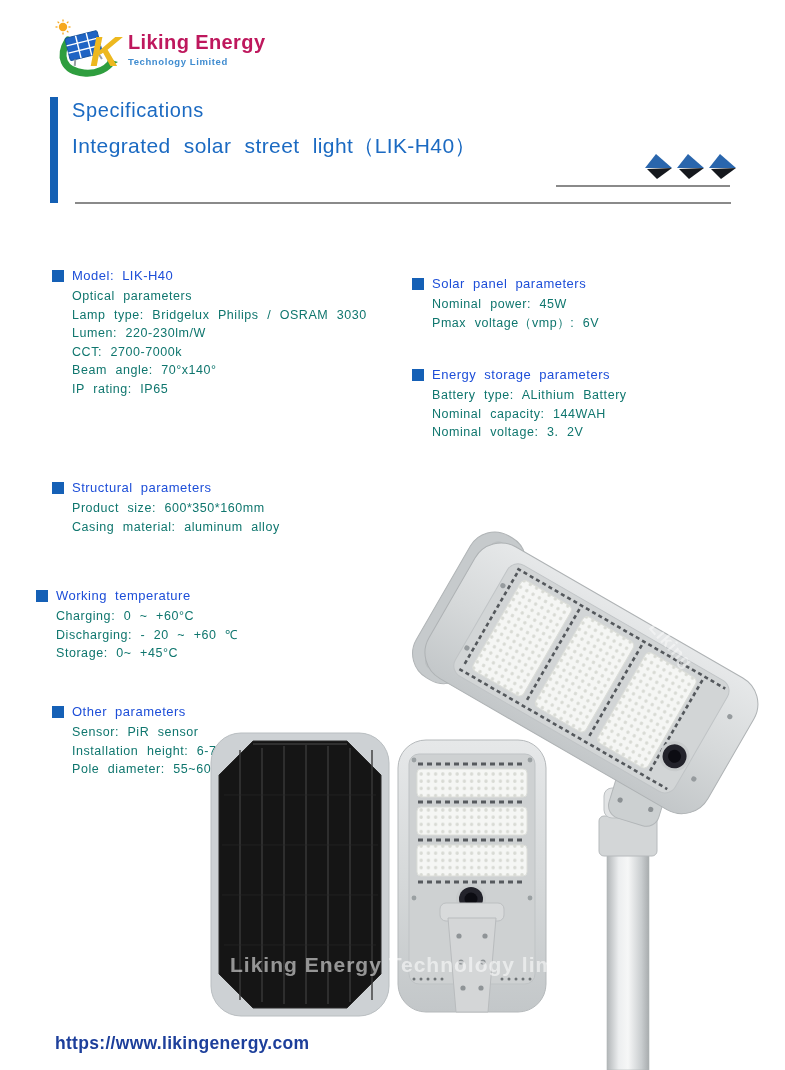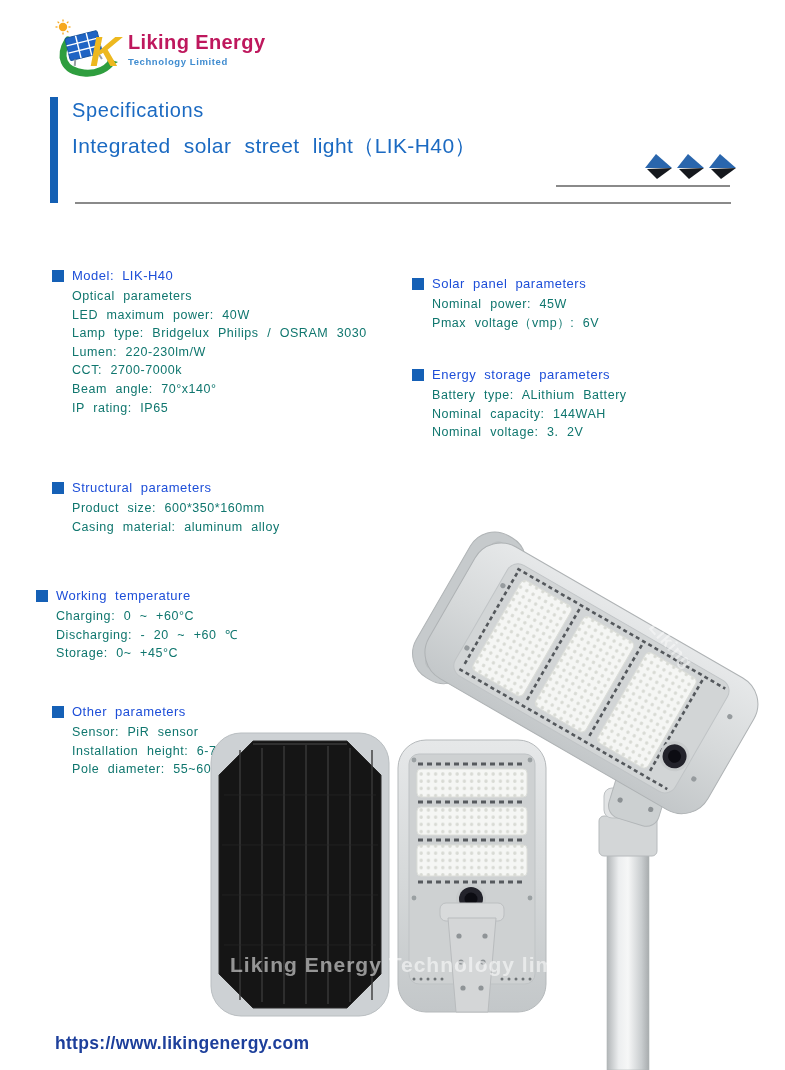--- a/index.html
+++ b/index.html
@@ -105,21 +105,20 @@
   <div class="abs rule-short"></div>
   <div class="abs rule-long"></div>
 
   <div class="spec" style="left:52px; top:268px;">
     <div class="spec-h">
       <span class="bullet"></span>
       <span class="spec-title">Model: LIK-H40</span>
     </div>
     <div class="spec-lines">
       <div class="spec-line">Optical parameters</div>
-      <div class="spec-line">LED maximum power: 40W</div>
       <div class="spec-line">Lamp type: Bridgelux Philips / OSRAM 3030</div>
       <div class="spec-line">Lumen: 220-230lm/W</div>
       <div class="spec-line">CCT: 2700-7000k</div>
       <div class="spec-line">Beam angle: 70°x140°</div>
       <div class="spec-line">IP rating: IP65</div>
     </div>
   </div>
 
   <div class="spec" style="left:52px; top:480px;">
     <div class="spec-h">

